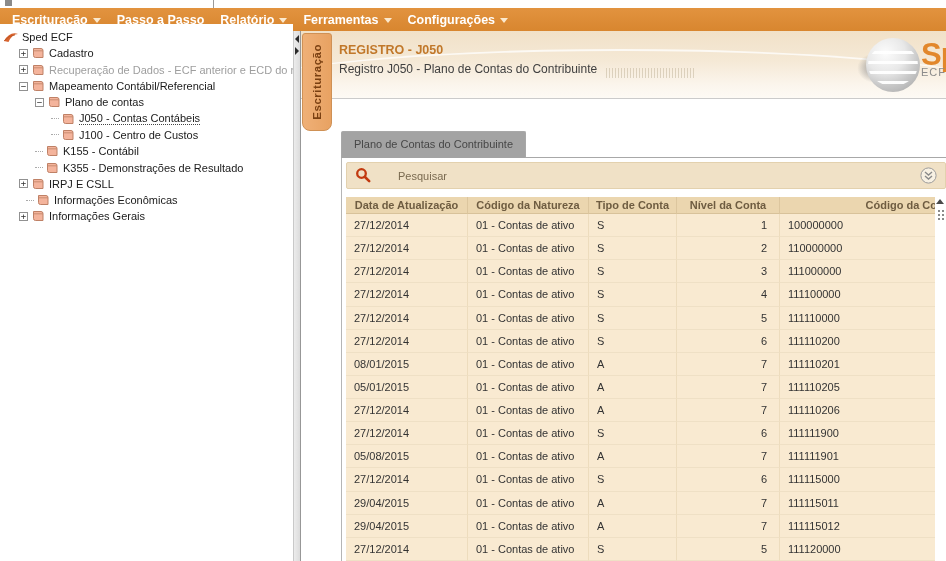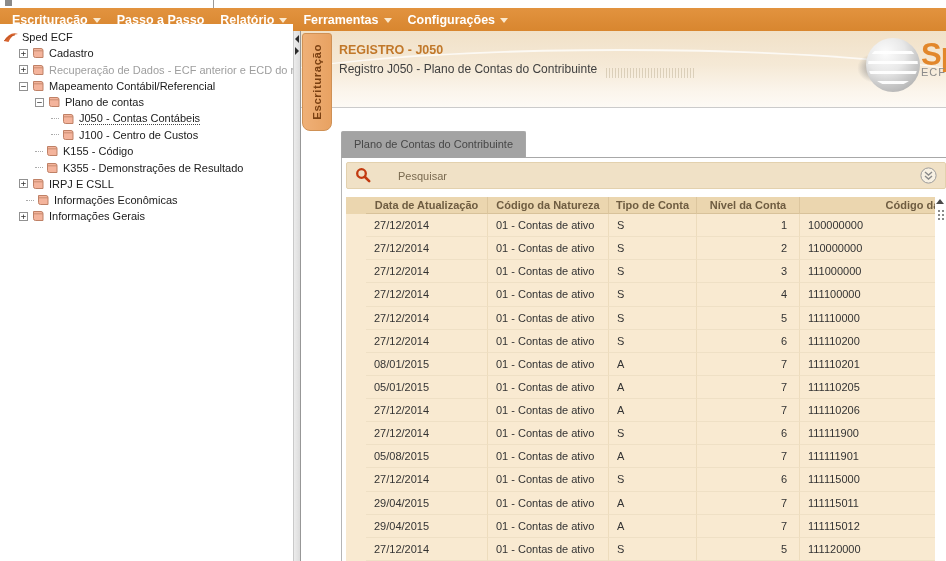--- a/index.html
+++ b/index.html
@@ -36,21 +36,21 @@
     background:linear-gradient(90deg,#ececec,#dcdcdc); border-left:1px solid #c9c9c9; border-right:1px solid #979797; }
   .spl-left { position:absolute; left:1px; top:4px; width:0; height:0;
     border-top:4px solid transparent; border-bottom:4px solid transparent; border-right:4px solid #2a2a2a; }
   .spl-right { position:absolute; left:1px; top:16px; width:0; height:0;
     border-top:4px solid transparent; border-bottom:4px solid transparent; border-left:4px solid #2a2a2a; }
 
   
   .main { position:absolute; left:301px; top:31px; width:645px; height:530px; background:#fff; }
 
   
-  .banner { position:absolute; left:0; top:0; width:645px; height:77px;
+  .banner { position:absolute; left:0; top:0; width:645px; height:68px;
     background:linear-gradient(180deg,#f1e1c8 0%,#f5e9d6 45%,#fbf5ec 80%,#fdfaf5 100%);
     border-bottom:1px solid #cbcbcb; overflow:hidden; }
   .banner .swoosh { position:absolute; left:-80px; top:18px; width:800px; height:90px;
     border-radius:50%; border-top:2px solid rgba(255,255,255,.75); }
   .banner-title { position:absolute; left:38px; top:12px; font-size:12.5px; font-weight:bold; color:#c1782a; }
   .banner-sub { position:absolute; left:38px; top:31px; font-size:12px; color:#404040; }
   .barcode { position:absolute; left:305px; top:37px; width:90px; height:10px; opacity:.35;
     background:repeating-linear-gradient(90deg,#a79878 0 1px,transparent 1px 3px); }
   .sphere { position:absolute; left:565px; top:7px; width:54px; height:54px; border-radius:50%;
     background:radial-gradient(circle at 36% 28%, #fcfcfc 0%, #e8e8e8 38%, #c9c9c9 62%, #9f9f9f 100%); }
@@ -79,21 +79,21 @@
 
   
   .searchbar { position:absolute; left:45px; top:131px; width:600px; height:27px;
     background:#f0e1c6; border:1px solid #e3d1ae; border-radius:2px;
     display:flex; align-items:center; padding:0 8px; }
   .searchbar .slbl { font-size:11px; font-weight:normal; color:#7a6a50; margin-left:26px; }
   .search-collapse { margin-left:auto; width:17px; height:17px; cursor:pointer; }
 
   
   .tablewrap { position:absolute; left:45px; top:166px; width:589px; height:364px; overflow:hidden; }
-  .thead, .trow { display:grid; grid-template-columns:122px 121px 88px 103px 260px;padding-left:20px; }
+  .thead, .trow { display:grid; grid-template-columns:122px 121px 88px 103px 260px; }
   .thead { height:17px; background:#ebd6af; }
   .thead .hc { font-size:11px; font-weight:bold; color:#6e5c41; text-align:center; line-height:17px;
     border-right:1px solid #dcc69e; border-bottom:1px solid #d8c29a; overflow:hidden; white-space:nowrap; }
   .trow { height:23.13px; background:#f9ead1; }
   .trow .tc { font-size:11px; color:#333333; line-height:23.13px; white-space:nowrap; overflow:hidden;
     border-right:1px solid #eddcbd; border-bottom:1px solid #efe0c5; padding-left:8px; }
   .trow .tc.num { text-align:right; padding-left:0; padding-right:12px; }
 
   
   .vscroll { position:absolute; left:634px; top:166px; width:11px; height:364px; background:#ffffff; }
@@ -205,21 +205,21 @@
         <span class="tlbl">J100 - Centro de Custos</span>
       </div>
       <div class="tree-row" style="padding-left: 35px;">
         <span class="conn"></span>
         <span class="ticon">
           <svg width="14" height="12" viewBox="0 0 14 12">
             <path d="M2.5 1.5 L10 1.5 Q12 1.5 12 3.5 L12 10.5 L4.5 10.5 Q2.5 10.5 2.5 8.5 Z" fill="#f4b49c" stroke="#bf8166" stroke-width="1"></path>
             <line x1="2.5" y1="3.8" x2="12" y2="3.8" stroke="#bf8166" stroke-width="0.8"></line>
           </svg>
         </span>
-        <span class="tlbl">K155 - Código</span>
+        <span class="tlbl">K155 - Contábil</span>
       </div>
       <div class="tree-row" style="padding-left: 35px;">
         <span class="conn"></span>
         <span class="ticon">
           <svg width="14" height="12" viewBox="0 0 14 12">
             <path d="M2.5 1.5 L10 1.5 Q12 1.5 12 3.5 L12 10.5 L4.5 10.5 Q2.5 10.5 2.5 8.5 Z" fill="#f4b49c" stroke="#bf8166" stroke-width="1"></path>
             <line x1="2.5" y1="3.8" x2="12" y2="3.8" stroke="#bf8166" stroke-width="0.8"></line>
           </svg>
         </span>
         <span class="tlbl">K355 - Demonstrações de Resultado</span>

